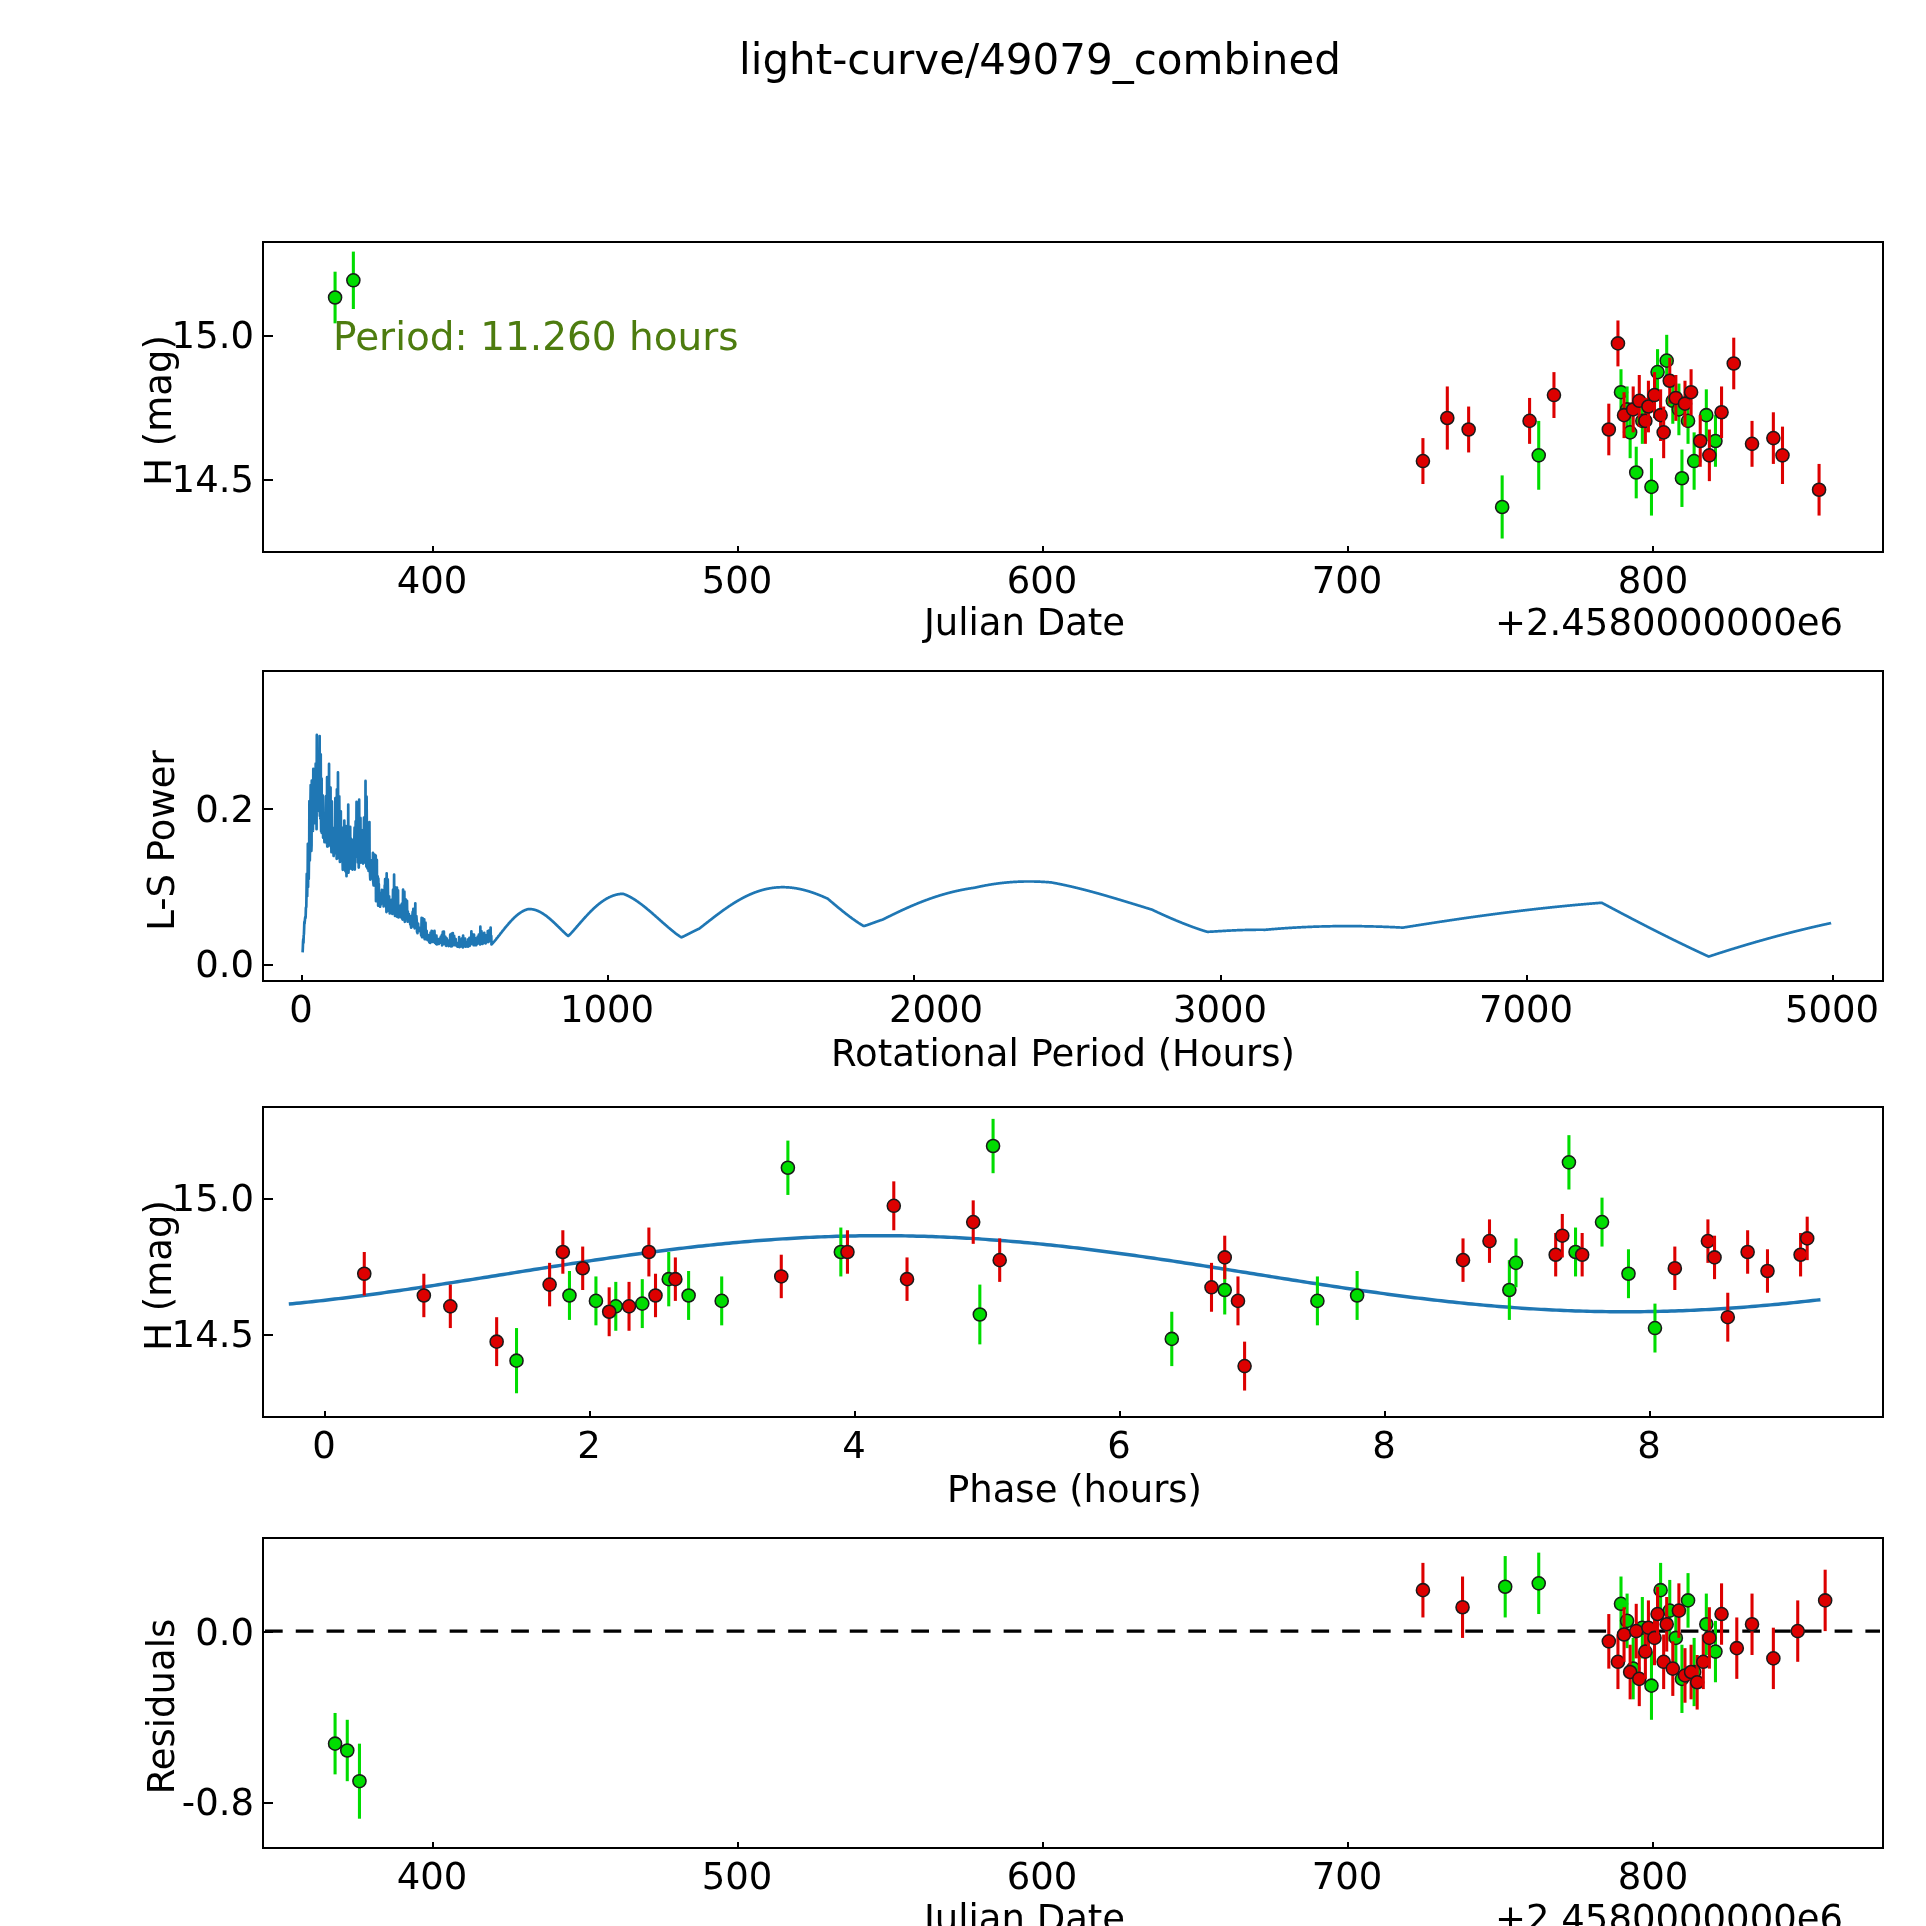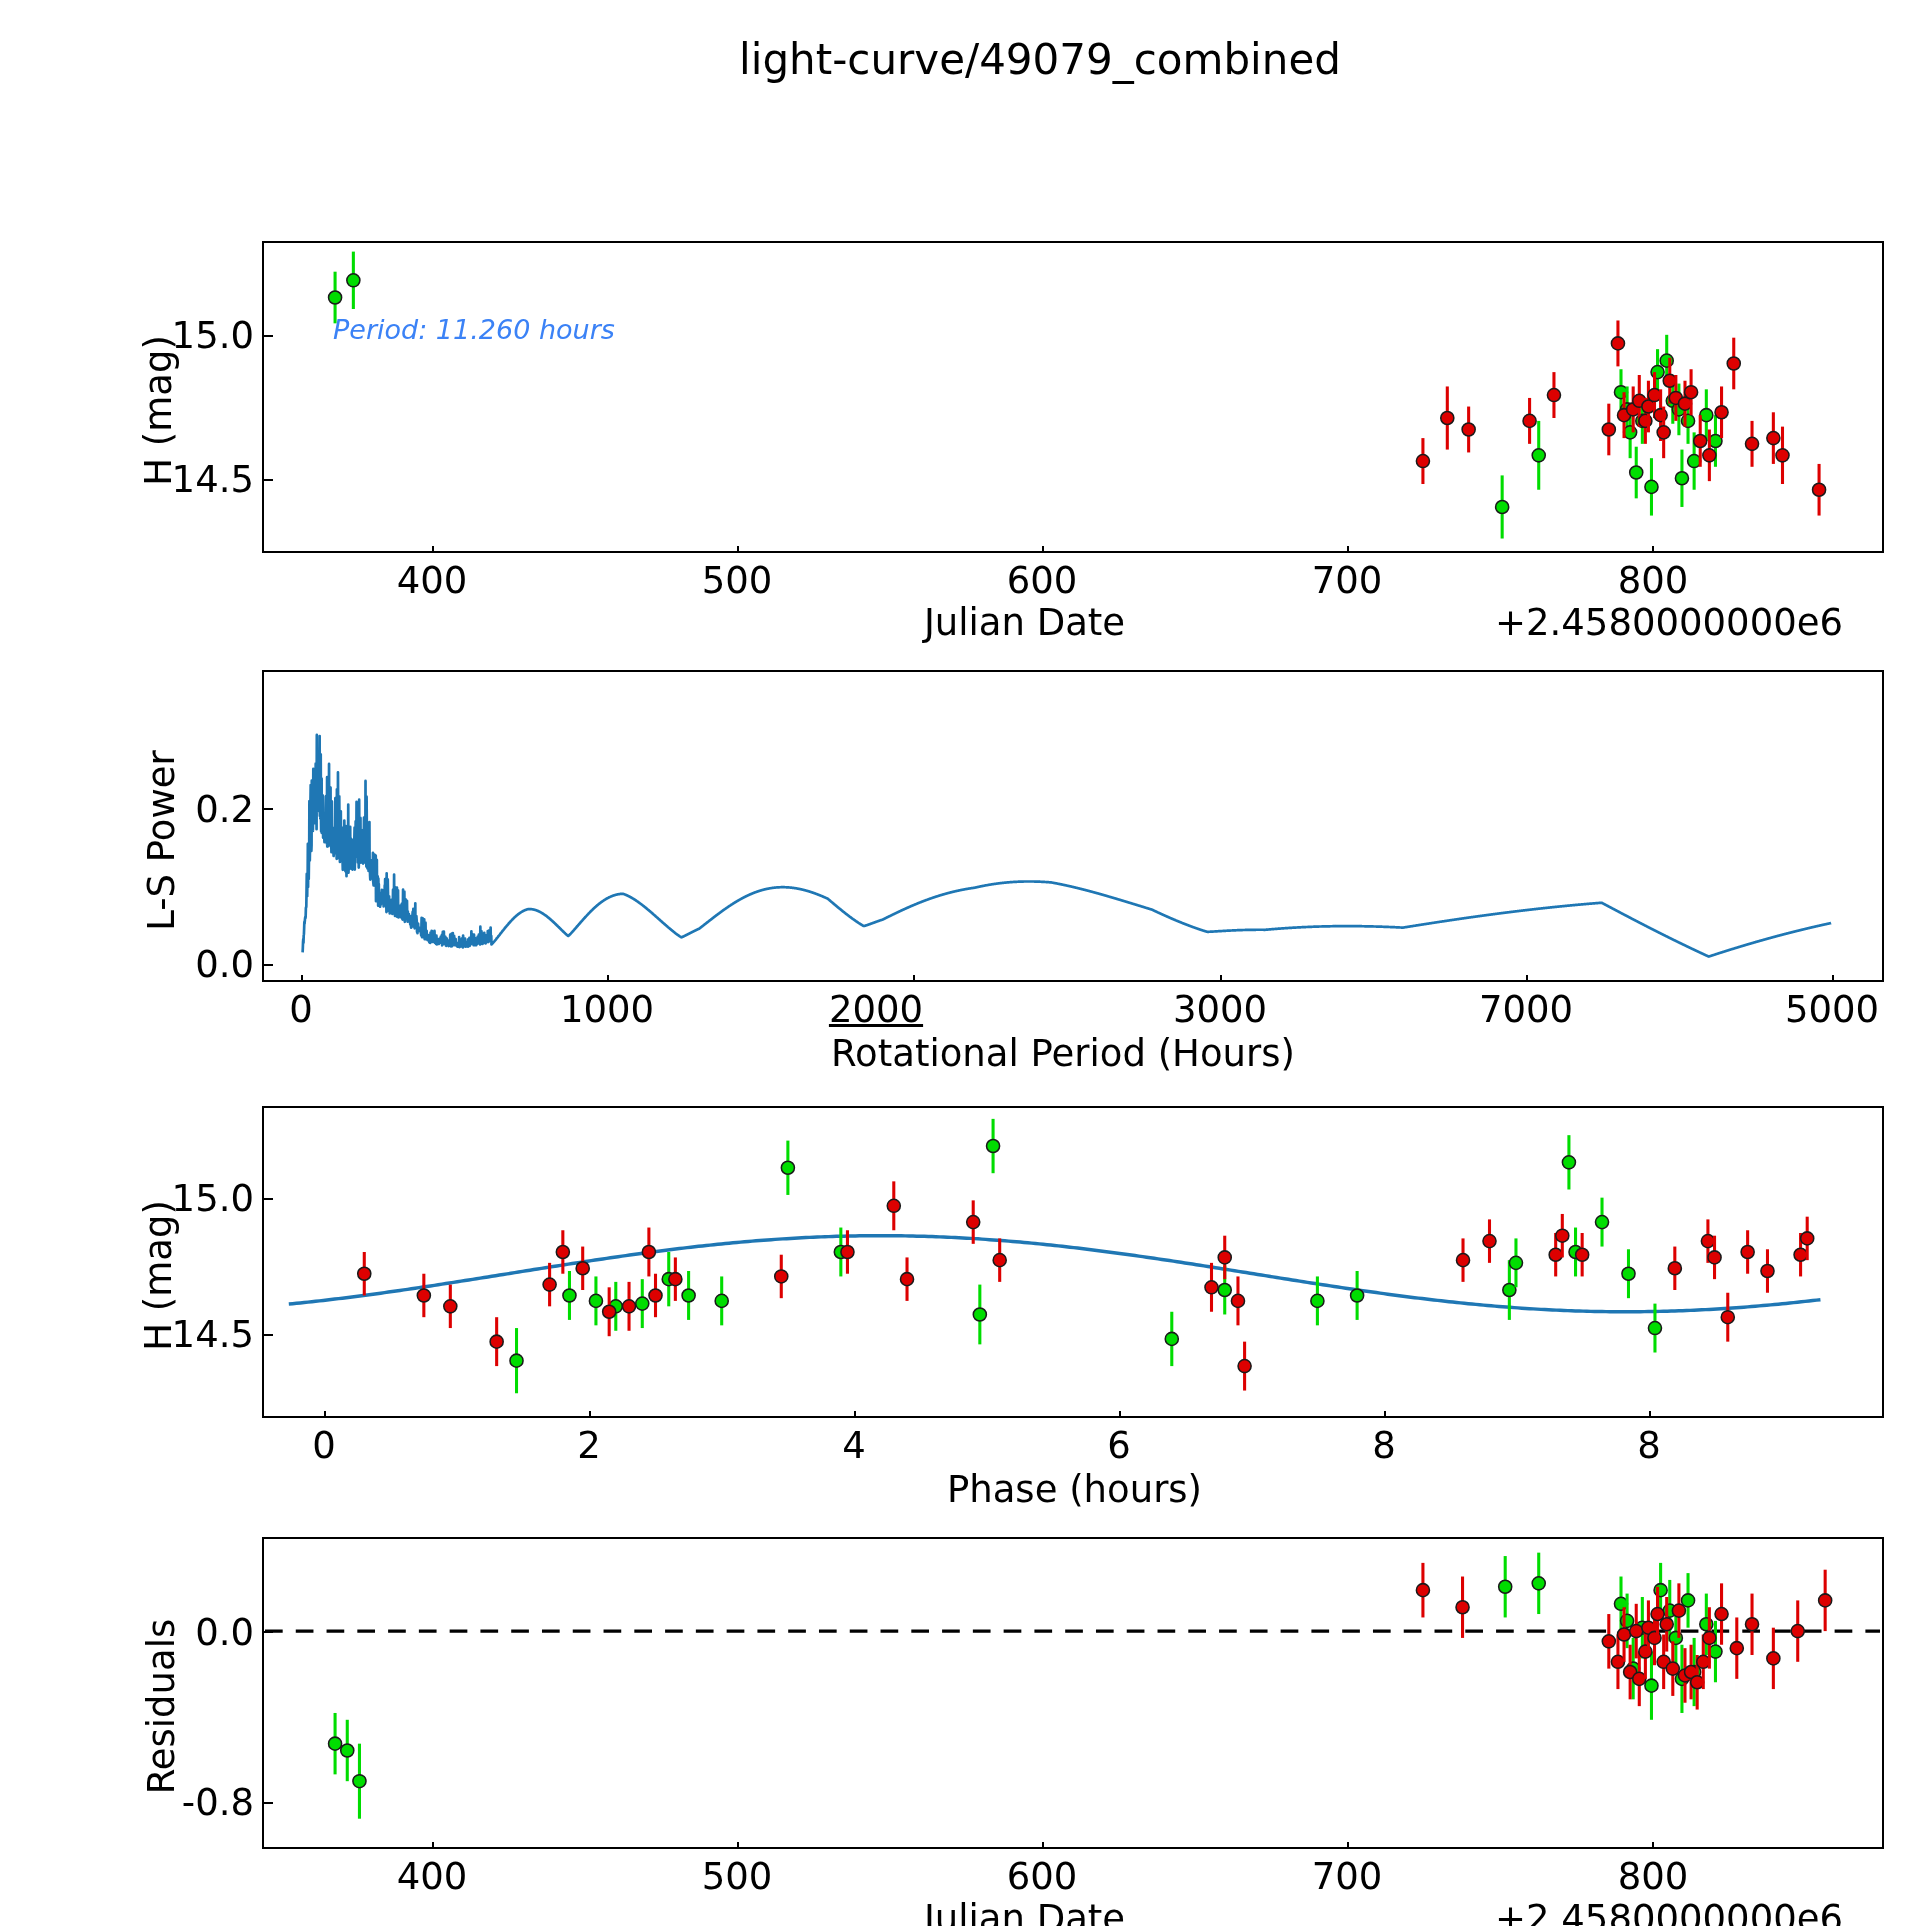--- a/index.html
+++ b/index.html
@@ -84,24 +84,23 @@
     background: #000000;
   }
   .tickmark-y {
     position: absolute;
     height: 1.9px;
     width: 8.5px;
     background: #000000;
   }
   .annot {
     position: absolute;
-    font-size: 27px;
+    font-size: 39px;
     white-space: nowrap;
-    color: #3b82f6;
-    font-style: italic;
+    color: #4d7c0f;
   }
   svg { display: block; }
 </style>
 </head>
 <body>
 
 <div id="figure">
 
   <div class="fig-title">light-curve/49079_combined</div>
 
@@ -775,21 +774,21 @@
 
 <div class="tick-x" style="left: 432px; top: 559px;">400</div>
     <div class="tick-x" style="left: 737px; top: 559px;">500</div>
     <div class="tick-x" style="left: 1042px; top: 559px;">600</div>
     <div class="tick-x" style="left: 1347px; top: 559px;">700</div>
     <div class="tick-x" style="left: 1653px; top: 559px;">800</div>
     <div class="tick-y" style="width: 162px; left: 92px; top: 479px;">14.5</div>
     <div class="tick-y" style="width: 162px; left: 92px; top: 335px;">15.0</div>
     <div class="tick-x" style="left: 301px; top: 988px;">0</div>
     <div class="tick-x" style="left: 607px; top: 988px;">1000</div>
-    <div class="tick-x" style="left: 876px; top: 988px; text-decoration: underline;">2000</div>
+    <div class="tick-x" style="left: 936px; top: 988px;">2000</div>
     <div class="tick-x" style="left: 1220px; top: 988px;">3000</div>
     <div class="tick-x" style="left: 1526px; top: 988px;">7000</div>
     <div class="tick-x" style="left: 1832px; top: 988px;">5000</div>
     <div class="tick-y" style="width: 162px; left: 92px; top: 964px;">0.0</div>
     <div class="tick-y" style="width: 162px; left: 92px; top: 809px;">0.2</div>
     <div class="tick-x" style="left: 324px; top: 1424px;">0</div>
     <div class="tick-x" style="left: 589px; top: 1424px;">2</div>
     <div class="tick-x" style="left: 854px; top: 1424px;">4</div>
     <div class="tick-x" style="left: 1119px; top: 1424px;">6</div>
     <div class="tick-x" style="left: 1384px; top: 1424px;">8</div>

